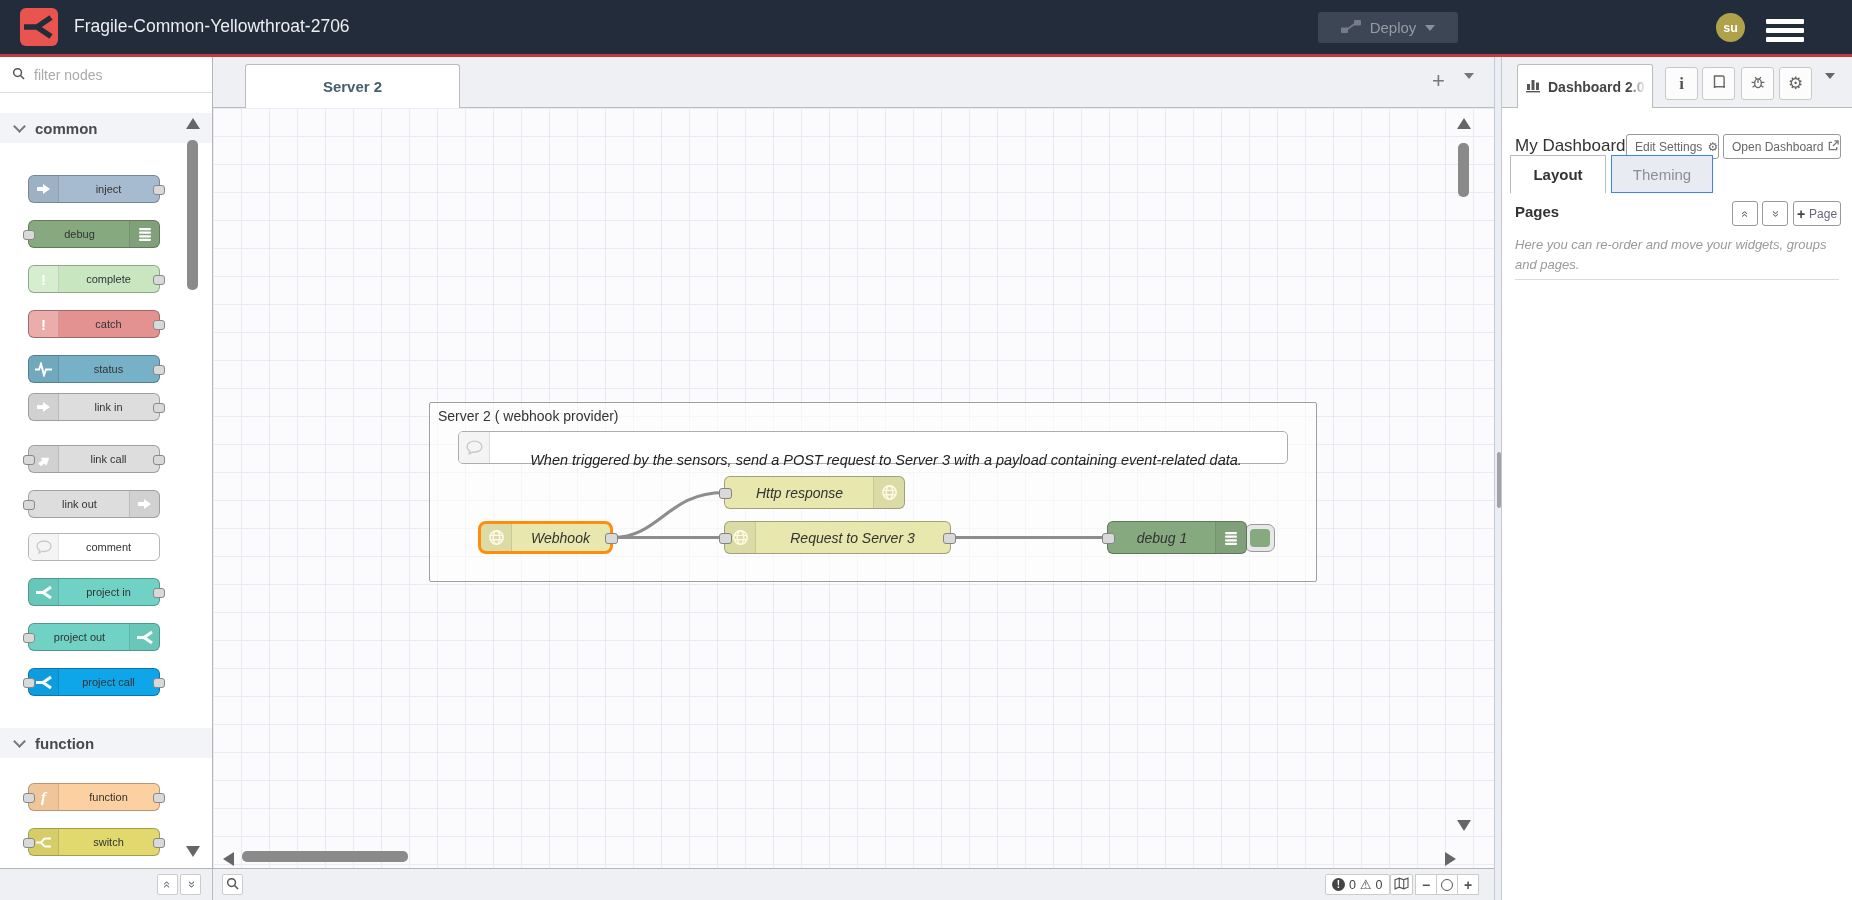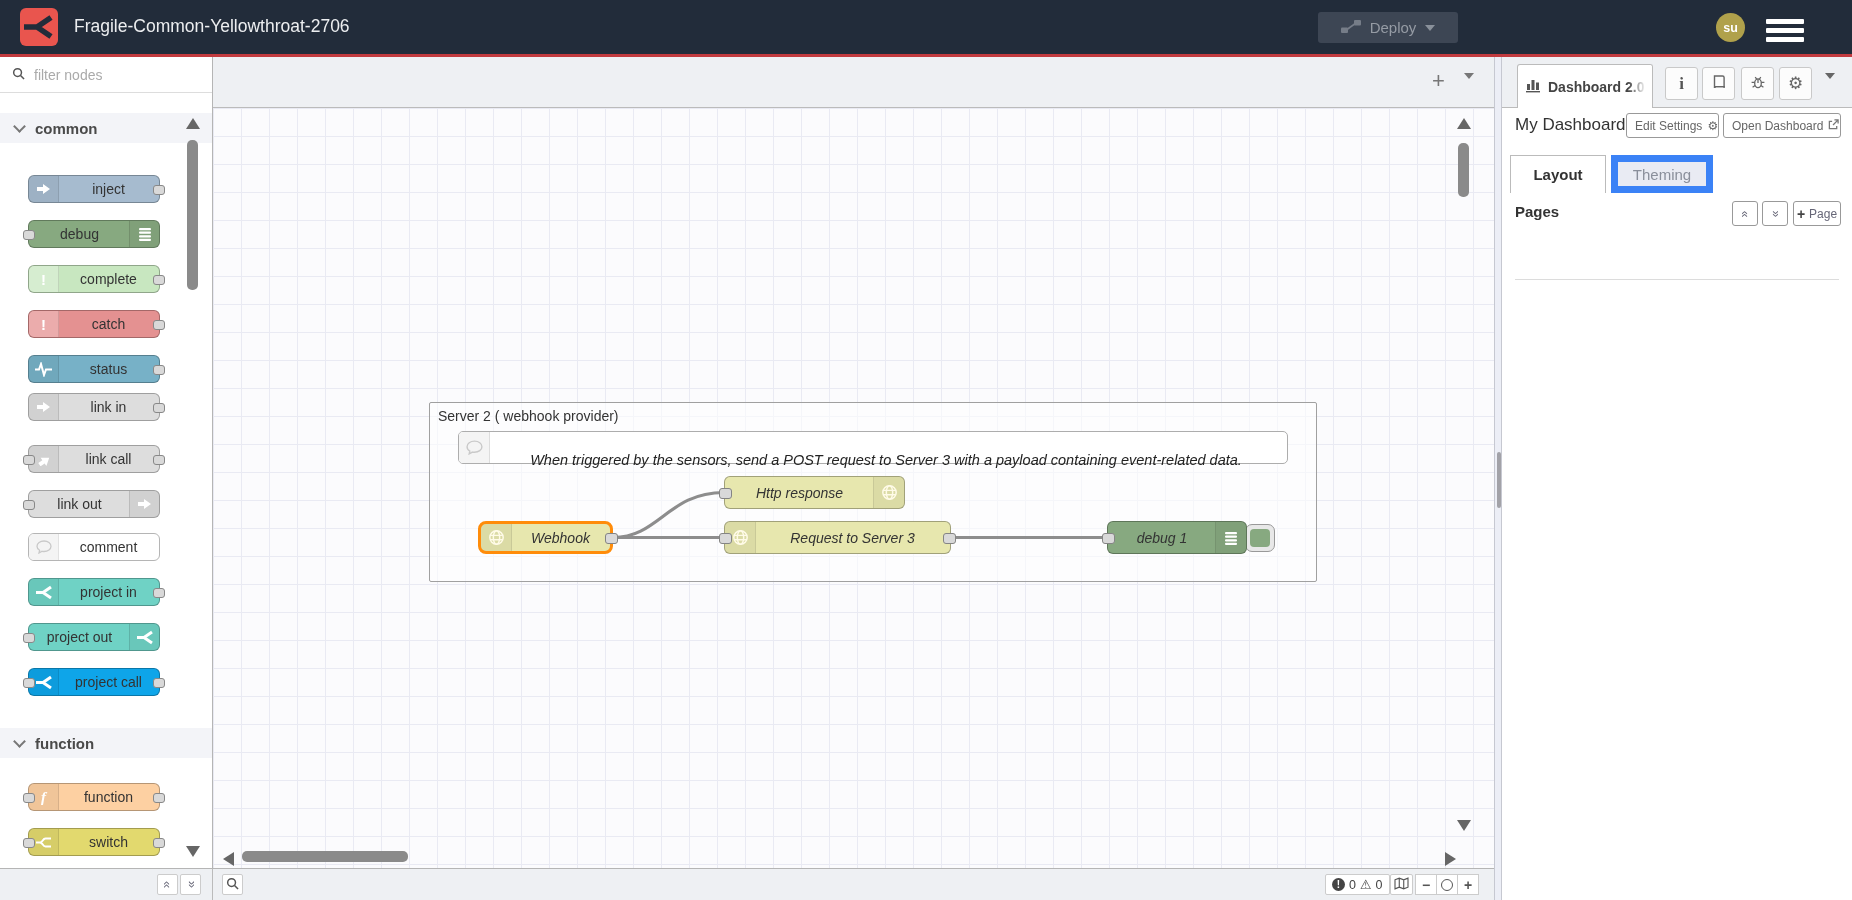--- a/index.html
+++ b/index.html
@@ -24,21 +24,21 @@
   #psearch input::placeholder{color:#aaa;}
   .pcat{position:absolute;left:0;width:212px;height:30px;background:#f3f4f8;display:flex;align-items:center;gap:11px;
         padding-left:15px;box-sizing:border-box;font-weight:bold;color:#4a4a4a;font-size:15px;}
   .chev{width:7px;height:7px;border-right:2px solid #777;border-bottom:2px solid #777;transform:rotate(45deg);margin-top:-4px;}
   .pnode{position:absolute;left:28px;width:132px;height:28px;border:1px solid rgba(0,0,0,.28);border-radius:6px;box-sizing:border-box;}
   .pbody{position:absolute;left:0;top:0;right:0;bottom:0;border-radius:5px;overflow:hidden;}
   .picon{position:absolute;top:0;bottom:0;width:29px;display:flex;align-items:center;justify-content:center;}
   .picon.l{left:0;border-right:1px solid rgba(0,0,0,.10);background:rgba(0,0,0,.05);}
   .picon.r{right:0;border-left:1px solid rgba(0,0,0,.10);background:rgba(0,0,0,.05);}
   .picon.lite{background:rgba(255,255,255,.25);}
-  .plabel{position:absolute;left:0;right:0;top:0;bottom:0;display:flex;align-items:center;justify-content:center;font-size:14px;color:#333;}
+  .plabel{position:absolute;left:0;right:0;top:0;bottom:0;display:flex;align-items:center;justify-content:center;font-size:11px;color:#333;}
   .plabel.offl{left:29px;}.plabel.offr{right:29px;}
   .pport{position:absolute;width:10px;height:8px;background:#d9d9d9;border:1px solid #888;border-radius:3px;top:9px;}
   .pport.in{left:-6px;}.pport.out{right:-6px;}
   .bang{color:#fff;font-weight:bold;font-size:15px;line-height:1;}
   .fnt{color:#fff;font-weight:bold;font-style:italic;font-size:15px;font-family:"Liberation Serif","DejaVu Serif",serif;line-height:1;}
   
   #workspace{position:absolute;left:213px;top:57px;width:1281px;height:811px;}
   #tabbar{position:absolute;top:0;left:0;width:1281px;height:51px;background:#eef0f3;border-bottom:1px solid #bbb;box-sizing:border-box;}
   #flowtab{position:absolute;left:32px;top:7px;width:215px;height:44px;background:#fff;border:1px solid #bbb;border-bottom:none;
       border-radius:3px 3px 0 0;display:flex;align-items:center;justify-content:center;font-weight:bold;color:#44606e;font-size:15px;z-index:2;box-sizing:border-box;}
@@ -98,27 +98,27 @@
   #ptabbar{position:absolute;top:0;left:0;width:350px;height:51px;background:#eef0f3;border-bottom:1px solid #bbb;box-sizing:border-box;}
   #dashtab{position:absolute;left:15px;top:7px;width:136px;height:44px;background:#fff;border:1px solid #bbb;border-bottom:none;
       border-radius:3px 3px 0 0;display:flex;align-items:center;gap:6px;padding-left:8px;box-sizing:border-box;
       font-size:14px;font-weight:bold;color:#444;z-index:2;overflow:hidden;}
   #dashtab .fade{position:absolute;right:0;top:0;bottom:0;width:24px;background:linear-gradient(90deg,rgba(255,255,255,0),#fff 75%);}
   .pibtn{position:absolute;top:10px;width:33px;height:33px;background:#fcfcfc;border:1px solid #c9c9c9;border-radius:3px;
       display:flex;align-items:center;justify-content:center;box-sizing:border-box;color:#666;}
   .serif-i{font-family:"Liberation Serif","DejaVu Serif",serif;font-weight:bold;font-size:17px;color:#555;}
   .gear{font-family:"DejaVu Sans",sans-serif;font-size:17px;color:#666;line-height:1;}
   #ptabcaret{position:absolute;left:323px;top:22px;}
-  #dashhead{position:absolute;top:47px;left:0;width:348px;height:42px;}
+  #dashhead{position:absolute;top:68px;left:0;width:348px;height:42px;}
   #dashtitle{position:absolute;left:13px;top:0;line-height:42px;font-size:17px;color:#333;}
   .hbtn{position:absolute;top:9px;height:25px;background:#fff;border:1px solid #999;border-radius:3px;
       display:flex;align-items:center;gap:5px;padding:0 8px;font-size:12px;color:#666;box-sizing:border-box;white-space:nowrap;}
   .ltab{position:absolute;top:98px;height:38px;box-sizing:border-box;display:flex;align-items:center;justify-content:center;font-size:15px;}
   #tab-layout{left:8px;width:96px;background:#fff;border:1px solid #bbb;border-bottom:none;font-weight:bold;color:#333;}
-  #tab-theming{left:109px;width:102px;background:#e9ebf3;border:7px solid #3b82f6;color:#8a8f9b;}
+  #tab-theming{left:109px;width:102px;background:#e9ebf3;border:1px solid #3b82f6;color:#8a8f9b;}
   #pagestitle{position:absolute;left:13px;top:146px;font-size:15px;font-weight:bold;color:#333;}
   .pgbtn{position:absolute;top:144px;height:25px;background:#fff;border:1px solid #999;border-radius:3px;box-sizing:border-box;
       display:flex;align-items:center;justify-content:center;gap:4px;color:#667;font-size:12px;}
   #pagesdesc{position:absolute;left:13px;top:178px;width:330px;font-size:13px;font-style:italic;color:#9a9a9a;line-height:1.55;}
   #panelhr{position:absolute;left:13px;top:222px;width:324px;border-top:1px solid #dcdcdc;}
   .plus{font-weight:bold;color:#444;font-size:14px;line-height:1;}
 </style>
 </head>
 <body>
 
@@ -344,20 +344,23 @@
       <span class="pport out"></span>
     </div>
 
     <div class="tri-up" style="position:absolute;left:186px;top:61px;"></div>
     <div class="thumb" style="left:187px;top:83px;width:11px;height:150px;"></div>
     <div class="tri-down" style="position:absolute;left:186px;top:789px;"></div>
   </div>
 
   <div id="workspace">
     <div id="tabbar">
+      <div id="flowtab">
+        <span>Server 2</span>
+      </div>
       <div class="tbbtn" style="left:1219px;top:11px;font-size:22px;">+</div>
       <div class="tbbtn" style="left:1251px;top:22px;">
         <span class="caret" style="border-top-color:#777;"></span>
       </div>
     </div>
 
     <div id="canvas">
       <div id="group">
         <div id="grouplabel">Server 2 ( webhook provider)</div>
       </div>
@@ -568,16 +571,17 @@
     <div class="pgbtn" style="left:230px;width:26px;">
       <span class="dblchev" style="transform:rotate(90deg);font-size:12px;">«</span>
     </div>
     <div class="pgbtn" style="left:260px;width:26px;">
       <span class="dblchev" style="transform:rotate(-90deg);font-size:12px;">«</span>
     </div>
     <div class="pgbtn" style="left:291px;width:48px;">
       <span class="plus">+</span>
       <span>Page</span>
     </div>
+    <div id="pagesdesc">Here you can re-order and move your widgets, groups and pages.</div>
     <div id="panelhr"></div>
   </div>
 
 </div>
 
 </body></html>

